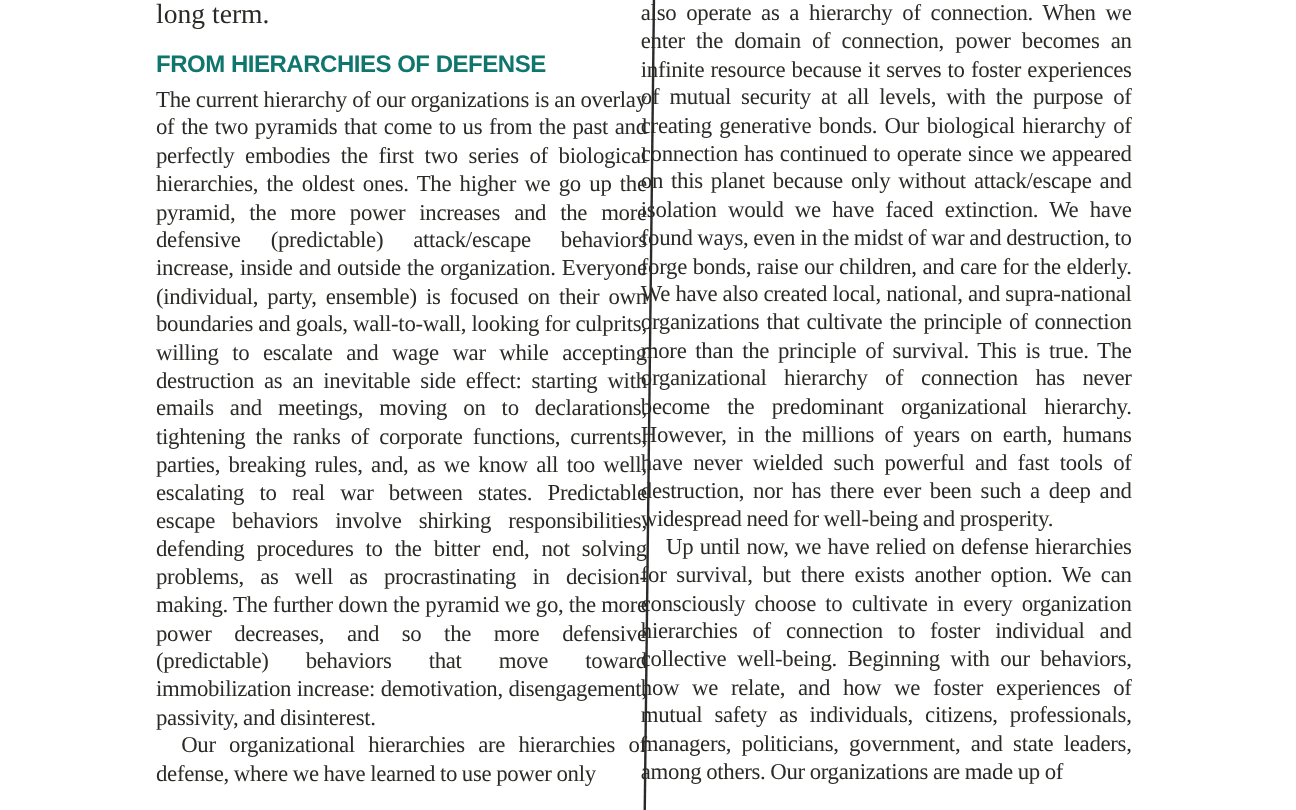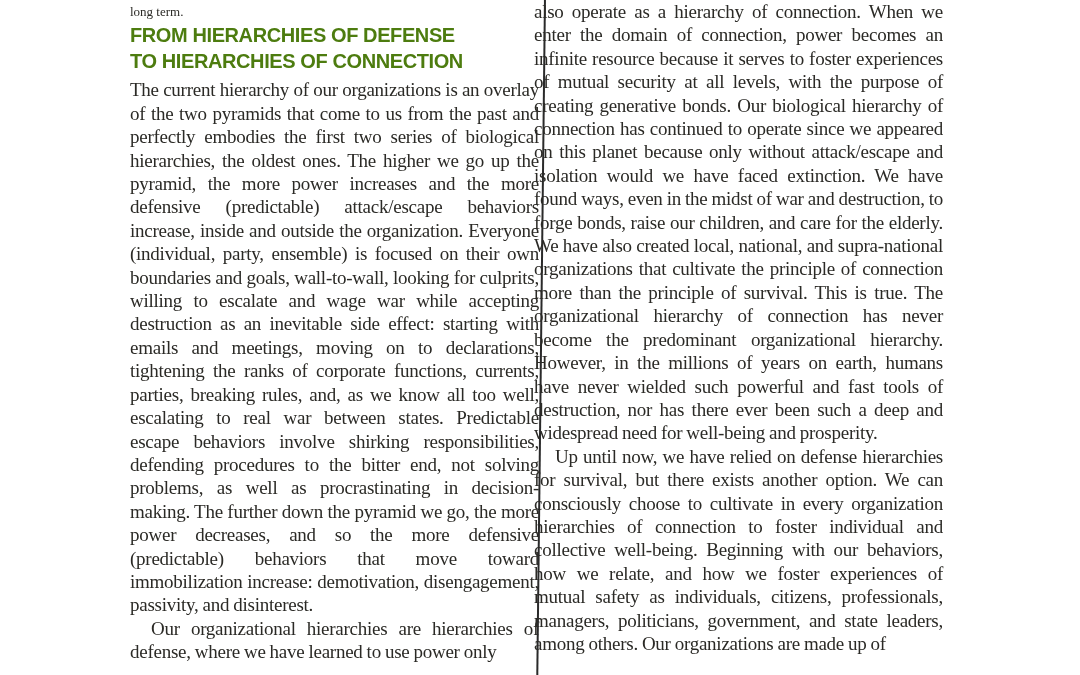--- a/index.html
+++ b/index.html
@@ -32,31 +32,32 @@
     position: absolute;
     left: 544px;
     top: -4px;
     width: 2px;
     height: 690px;
     background: #2a2a2a;
     transform: rotate(0.65deg);
     transform-origin: top center;
   }
   .fragment {
-    font-size: 13px;
+    font-size: 23px;
     line-height: 23.4px;
     text-align: left;
   }
   .heading {
+    margin-top: 19px;
     font-family: "Liberation Sans", "DejaVu Sans", sans-serif;
     font-weight: 700;
     font-size: 20px;
     line-height: 25.5px;
     letter-spacing: -0.4px;
-    color: #4d7c0f;
+    color: #0f766e;
   }
   .body-text {
     font-size: 19px;
     line-height: 23.4px;
     text-align: justify;
     letter-spacing: -0.25px;
     word-spacing: -0.5px;
   }
   .para-first {
     margin-top: 4px;
@@ -68,21 +69,20 @@
 </head>
 <body>
 
 <div class="page">
 
   <div class="col col-left">
     <div class="fragment">long term.</div>
 
     <div class="heading">
       <div>FROM HIERARCHIES OF DEFENSE</div>
-      <div>TO HIERARCHIES OF CONNECTION</div>
     </div>
 
     <div class="body-text para-first">The current hierarchy of our organizations is an overlay of the two pyramids that come to us from the past and perfectly embodies the first two series of biological hierarchies, the oldest ones. The higher we go up the pyramid, the more power increases and the more defensive (predictable) attack/escape behaviors increase, inside and outside the organization. Everyone (individual, party, ensemble) is focused on their own boundaries and goals, wall-to-wall, looking for culprits, willing to escalate and wage war while accepting destruction as an inevitable side effect: starting with emails and meetings, moving on to declarations, tightening the ranks of corporate functions, currents, parties, breaking rules, and, as we know all too well, escalating to real war between states. Predictable escape behaviors involve shirking responsibilities, defending procedures to the bitter end, not solving problems, as well as procrastinating in decision-making. The further down the pyramid we go, the more power decreases, and so the more defensive (predictable) behaviors that move toward immobilization increase: demotivation, disengagement, passivity, and disinterest.</div>
 
     <div class="body-text para-indent">Our organizational hierarchies are hierarchies of defense, where we have learned to use power only</div>
   </div>
 
   <div class="divider"></div>
 
   <div class="col col-right">

